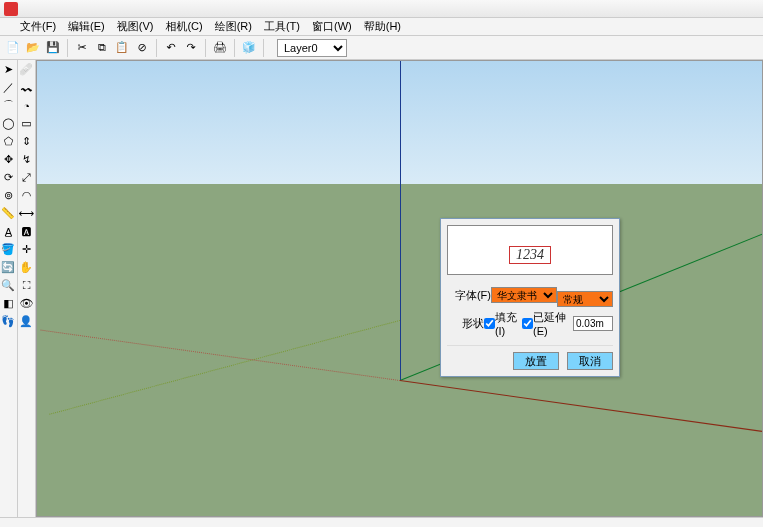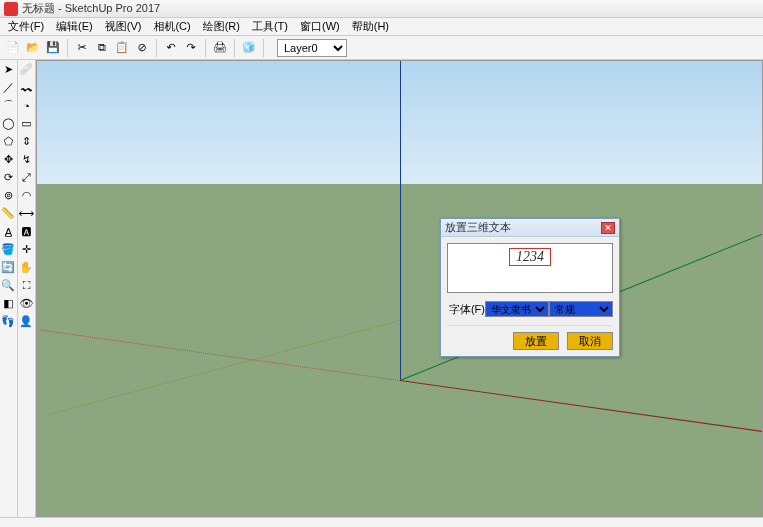--- a/index.html
+++ b/index.html
@@ -2,21 +2,21 @@
 <html><head>
 <meta charset="utf-8">
 <style>
 * { margin: 0; padding: 0; box-sizing: border-box; font-family: "Microsoft YaHei", "SimSun", sans-serif; font-size: 11px; }
 body { background: #fff; width: 763px; height: 527px; overflow: hidden; position: relative; }
 
 .title-bar { height: 18px; background: linear-gradient(#f8f8f8,#e8e8e8); display: flex; align-items: center; padding: 0 4px; border-bottom: 1px solid #ccc; }
 .title-bar .app-icon { width: 14px; height: 14px; background: #d33; border-radius: 2px; margin-right: 4px; }
 .title-bar .title { color: #333; }
 
-.menu-bar { height: 18px; background: #f4f4f4; display: flex; align-items: center; padding: 0 2px; border-bottom: 1px solid #ccc; }
+.menu-bar { height: 18px; background: #f4f4f4; display: flex; align-items: center; padding: 0 14px; border-bottom: 1px solid #ccc; }
 .menu-bar .menu-item { padding: 1px 6px; cursor: default; }
 
 .toolbar-row { height: 24px; background: #f4f4f4; display: flex; align-items: center; padding: 0 4px; border-bottom: 1px solid #ccc; gap:2px;}
 .toolbar-btn { width: 18px; height: 18px; display:inline-flex;align-items:center;justify-content:center; border:1px solid transparent; border-radius:2px; cursor:default;}
 .toolbar-sep { width:1px;height:18px;background:#ccc;margin:0 3px;}
 .layer-select { margin-left:8px; height:18px; border:1px solid #999; background:#fff; padding:0 2px; width:70px; font-size:11px;}
 
 .main-area { position: absolute; top: 60px; left: 0; right: 0; bottom: 10px; display: flex; }
 .side-tool-col { width: 18px; background: #f4f4f4; border-right:1px solid #ccc; display:flex; flex-direction:column; align-items:center; padding-top:2px; gap:3px;}
 .side-tool { width:15px; height:15px; display:flex;align-items:center;justify-content:center; cursor:default;}
@@ -29,39 +29,38 @@
 .axis-green { position:absolute; left:50%; top:70%; width:55%; height:1px; background:#0a7a2a; transform-origin:left center; transform:rotate(-22deg);}
 .axis-green-dot { position:absolute; left:0; top:57%; width:50%; height:0; border-top:1px dotted #7a9a34; transform-origin:right center; transform:rotate(-15deg);}
 .axis-red { position:absolute; left:50%; top:70%; width:55%; height:1px; background:#8a2a16; transform-origin:left center; transform:rotate(8deg);}
 .axis-red-dot { position:absolute; left:0; top:70%; width:50%; height:0; border-top:1px dotted #a85a4a; transform-origin:right center; transform:rotate(8deg);}
 
 .dialog { position:absolute; left:440px; top:218px; width:180px; background:#f0f0f0; border:1px solid #7a9ab8; box-shadow: 1px 1px 3px rgba(0,0,0,.3);}
 .dialog-title { height:18px; background: linear-gradient(#e8eff7,#d4e2f0); display:flex; align-items:center; justify-content:space-between; padding:0 4px; border-bottom:1px solid #bcd;}
 .dialog-title span { color:#234;}
 .close-btn { width:14px; height:12px; background:#d9534f; color:#fff; display:flex;align-items:center;justify-content:center; font-size:9px; border:1px solid #a33;}
 .dialog-body { padding:6px;}
-.preview-box { height:50px; background:#fff; border:1px solid #888; display:flex; align-items:flex-start; justify-content:center; padding-top:4px; margin-bottom:8px;}
+.preview-box { height:50px; background:#fff; border:1px solid #888; display:flex; align-items:flex-start; justify-content:center; padding-top:20px; margin-bottom:8px;}
 .preview-text { font-style:italic; font-family:serif; font-size:14px; border:1px solid #c33; padding: 0 6px; color:#333;}
 .form-row { display:flex; align-items:center; gap:0; margin-bottom:3px;}
 .form-label { width:44px; text-align:right;}
-.form-select { flex:1; height:16px; border:1px solid #888; background:#1d4ed8; font-size:10px; padding:0 1px;}
-.form-select.small { width:64px; flex:none;}
+.form-select { flex:1; height:16px; border:1px solid #888; background:#f97316; font-size:10px; padding:0 1px;}
+.form-select.small { width:56px; flex:none;margin-top:8px;}
 .form-input { width:40px; height:15px; border:1px solid #888; background:#fff; font-size:10px; padding:0 2px;}
 .chk { width:11px; height:11px;}
 .btn-row { display:flex; justify-content:flex-end; gap:8px; margin-top:8px; border-top:1px solid #ddd; padding-top:6px;}
-.dlg-btn { width:46px; height:18px; border:1px solid #888; background:#eab308; font-size:11px;}
+.dlg-btn { width:46px; height:18px; border:1px solid #888; background:#7dd3fc; font-size:11px;}
 
 .status-bar { position:absolute; left:0; right:0; bottom:0; height:10px; background:#f4f4f4; border-top:1px solid #ccc;}
 </style>
 </head>
 <body>
 
 <div class="title-bar">
   <div class="app-icon"></div>
-  <div class="title">无标题 - SketchUp Pro 2017</div>
 </div>
 
 <div class="menu-bar">
   <div class="menu-item">文件(F)</div>
   <div class="menu-item">编辑(E)</div>
   <div class="menu-item">视图(V)</div>
   <div class="menu-item">相机(C)</div>
   <div class="menu-item">绘图(R)</div>
   <div class="menu-item">工具(T)</div>
   <div class="menu-item">窗口(W)</div>
@@ -132,32 +131,36 @@
     <div class="ground"></div>
     <div class="axis-blue"></div>
     <div class="axis-green"></div>
     <div class="axis-green-dot"></div>
     <div class="axis-red"></div>
     <div class="axis-red-dot"></div>
   </div>
 </div>
 
 <div class="dialog">
-  <div class="dialog-title">
-    <span>放置三维文本</span>
-    <div class="close-btn">✕</div>
-  </div>
   <div class="dialog-body">
     <div class="preview-box">
       <span class="preview-text">1234</span>
     </div>
     <div class="form-row">
       <span class="form-label">字体(F)</span>
       <select class="form-select"><option>华文隶书</option></select>
       <select class="form-select small"><option>常规</option></select>
+    </div>
+    <div class="form-row">
+      <span class="form-label">形状</span>
+      <input type="checkbox" class="chk" checked="" style="">
+      <span>填充(I)</span>
+      <input type="checkbox" class="chk" checked="" style="">
+      <span>已延伸(E)</span>
+      <input class="form-input" value="0.03m" style="">
     </div>
     <div class="btn-row">
       <button class="dlg-btn">放置</button>
       <button class="dlg-btn">取消</button>
     </div>
   </div>
 </div>
 
 <div class="status-bar"></div>
 

